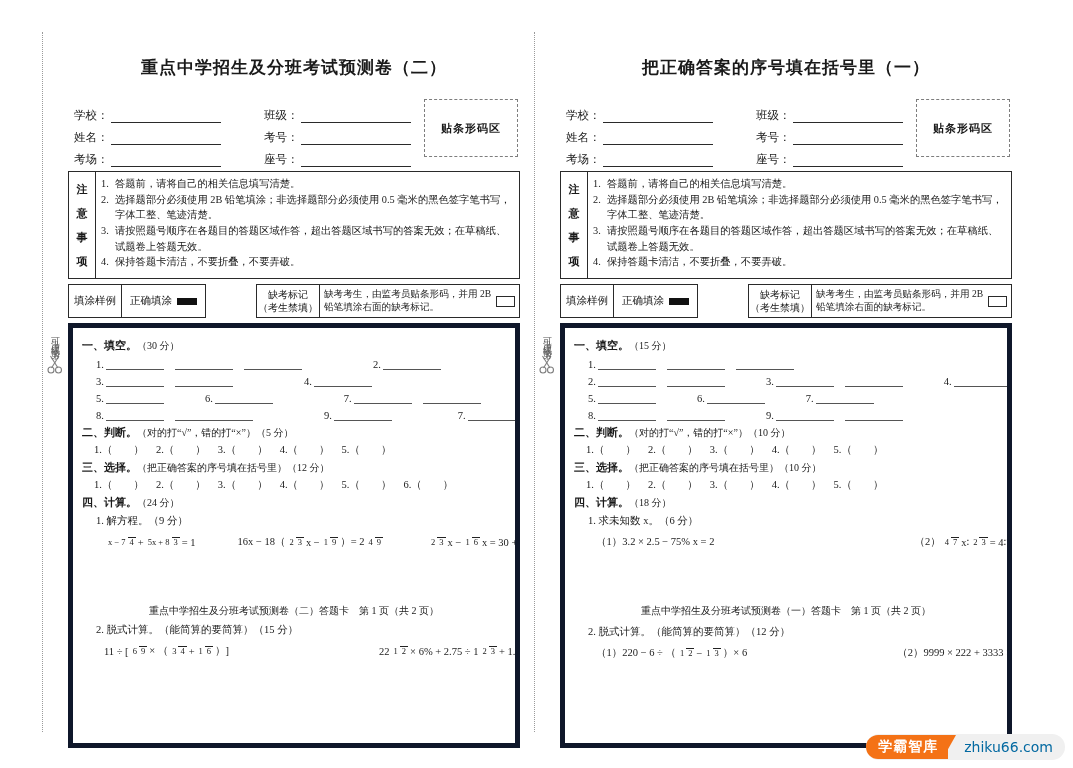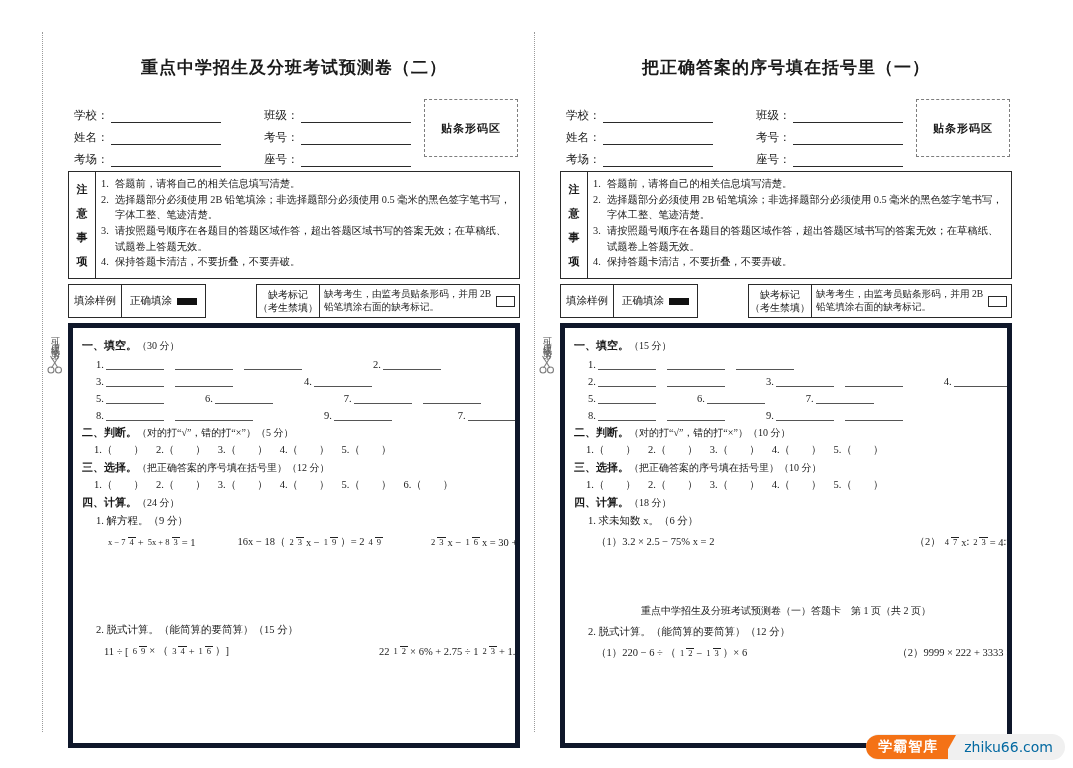--- a/index.html
+++ b/index.html
@@ -393,20 +393,21 @@
               <span> × 6% + 2.75 ÷ 1</span>
               <span class="frac">
                 <span class="num">2</span>
                 <span class="den">3</span>
               </span>
               <span> + 1.2</span>
             </span>
           </div>
         </div>
 
+      <div class="footer">重点中学招生及分班考试预测卷（二）答题卡　第 1 页（共 2 页）</div>
     </div>
   </div>
 
   <div class="page right">
     <div class="cutline"></div>
     <div class="cutmargin">
       <div class="vtext">可沿虚线剪下</div>
       <svg class="scissors" width="16" height="20" viewBox="0 0 16 20">
         <circle cx="4" cy="16" r="3" fill="none" stroke="#555" stroke-width="1.1"></circle>
         <circle cx="11.5" cy="16" r="3" fill="none" stroke="#555" stroke-width="1.1"></circle>

